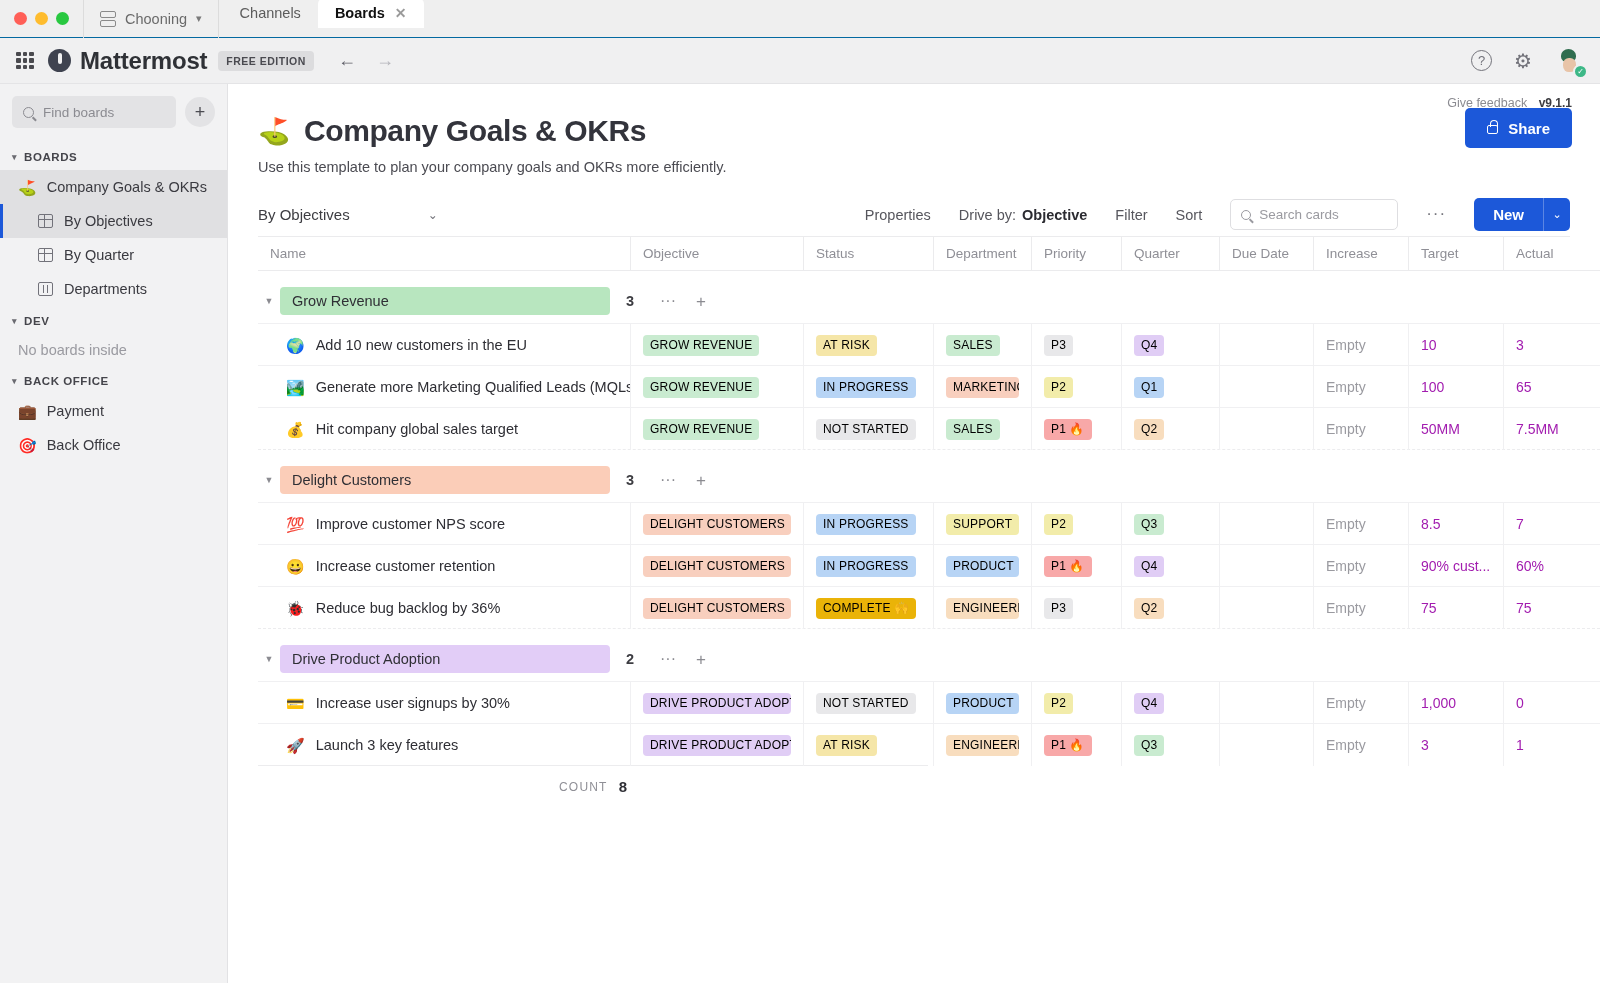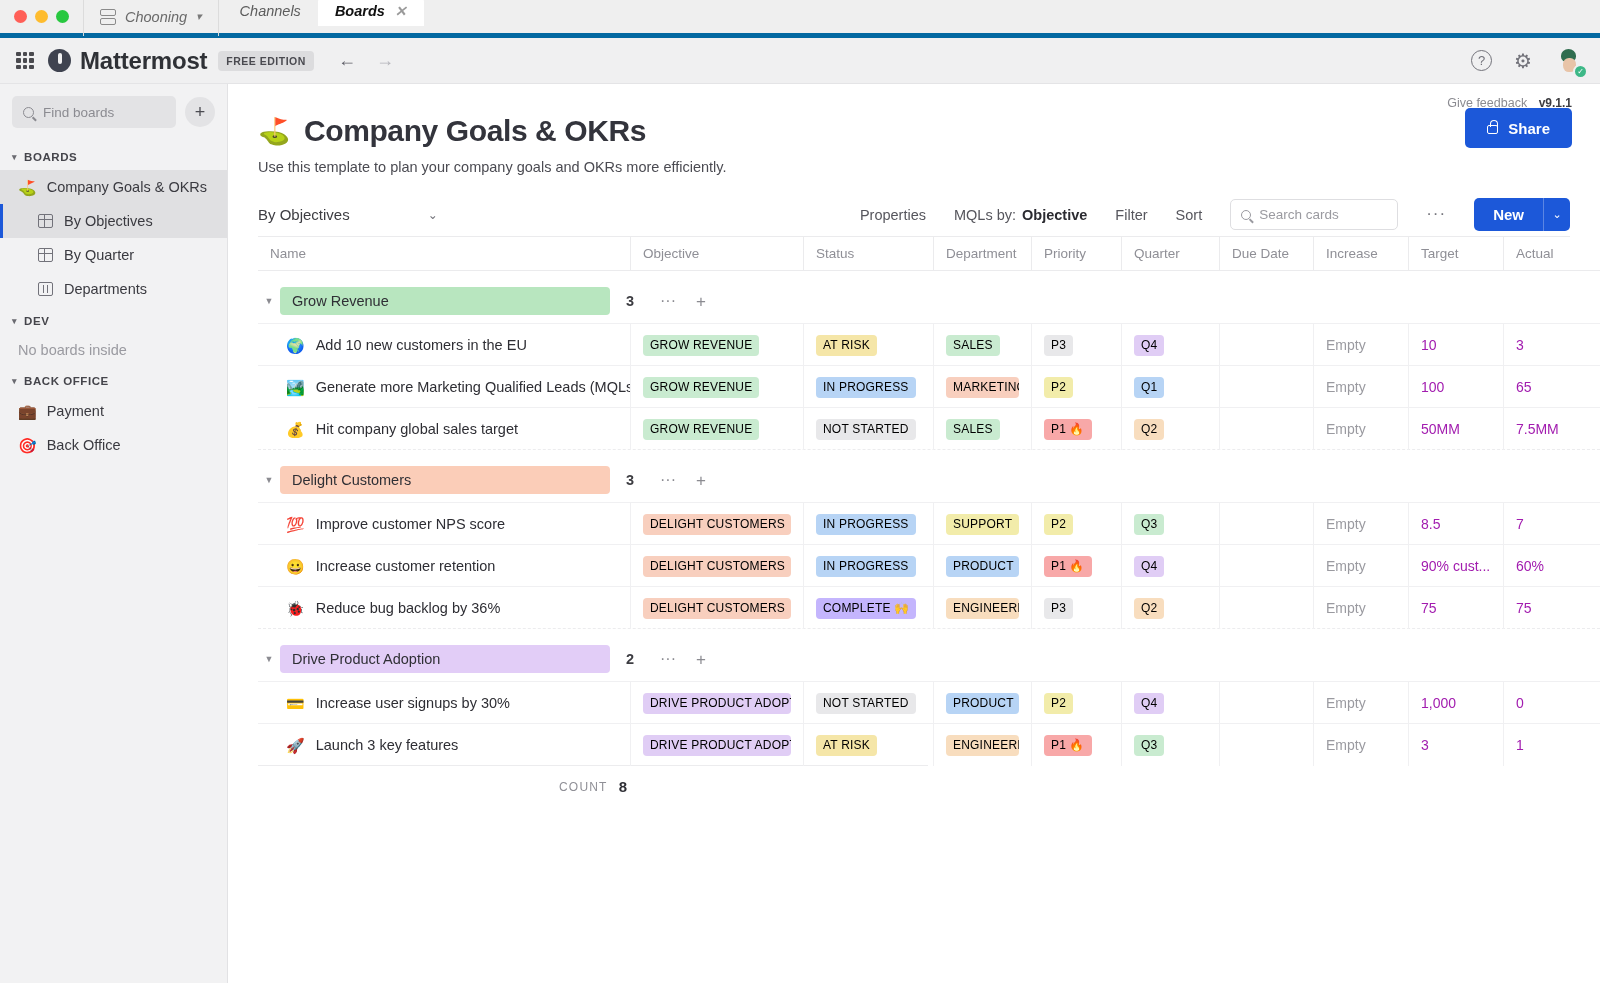--- a/index.html
+++ b/index.html
@@ -8,23 +8,22 @@
     font-family: "Liberation Sans", sans-serif;
     background: #ffffff;
     overflow: hidden;
     -webkit-font-smoothing: antialiased;
   }
 
   
   .titlebar {
     height: 38px; background: #efefef;
     display: flex; align-items: center;
-    border-bottom: 5px solid #0369a1;
+    border-bottom: 1px solid #0369a1;
     position: relative;
-    font-style: italic;
   }
   .traffic { display: flex; gap: 8px; padding: 0 14px; }
   .dot { width: 13px; height: 13px; border-radius: 50%; }
   .dot.red { background: #ff5f57; }
   .dot.yellow { background: #febc2e; }
   .dot.green { background: #28c840; }
   .tb-sep { width: 1px; height: 38px; background: #dcdcdc; }
   .server {
     display: flex; align-items: center; gap: 9px;
     padding: 0 16px; height: 38px; color: #6a6a6a; font-size: 14.5px;
@@ -455,21 +454,21 @@
     </div>
 
     <div class="toolbar">
       <div class="view-select">
         <span>By Objectives</span>
         <span class="chev">⌄</span>
       </div>
       <div class="tb-right">
         <span class="tb-link">Properties</span>
         <span class="tb-group">
-          <span>MQLs by:</span><b>Objective</b>
+          <span>Drive by:</span><b>Objective</b>
         </span>
         <span class="tb-link">Filter</span>
         <span class="tb-link">Sort</span>
         <div class="search-cards">
           <span class="mag"></span>
           <span>Search cards</span>
         </div>
         <span class="dots">···</span>
         <span class="new-btn">
           <button class="new-main">New</button>
@@ -668,21 +667,21 @@
             </div>
             <div class="row data-row">
               <div class="cell c-name name-cell first">
                 <span class="emo">🐞</span>
                 <span>Reduce bug backlog by 36%</span>
               </div>
               <div class="cell c-obj">
                 <span class="chip" style="background:#f8cfbe">DELIGHT CUSTOMERS</span>
               </div>
               <div class="cell c-status">
-                <span class="chip" style="background:#c4b5fd">COMPLETE 🙌</span>
+                <span class="chip" style="background:#eab308">COMPLETE 🙌</span>
               </div>
               <div class="cell c-dept">
                 <span class="chip" style="background:#f8ddbe">ENGINEERING</span>
               </div>
               <div class="cell c-pri">
                 <span class="chip" style="background:#e8e8ea">P3</span>
               </div>
               <div class="cell c-qtr">
                 <span class="chip" style="background:#f8ddbe">Q2</span>
               </div>

